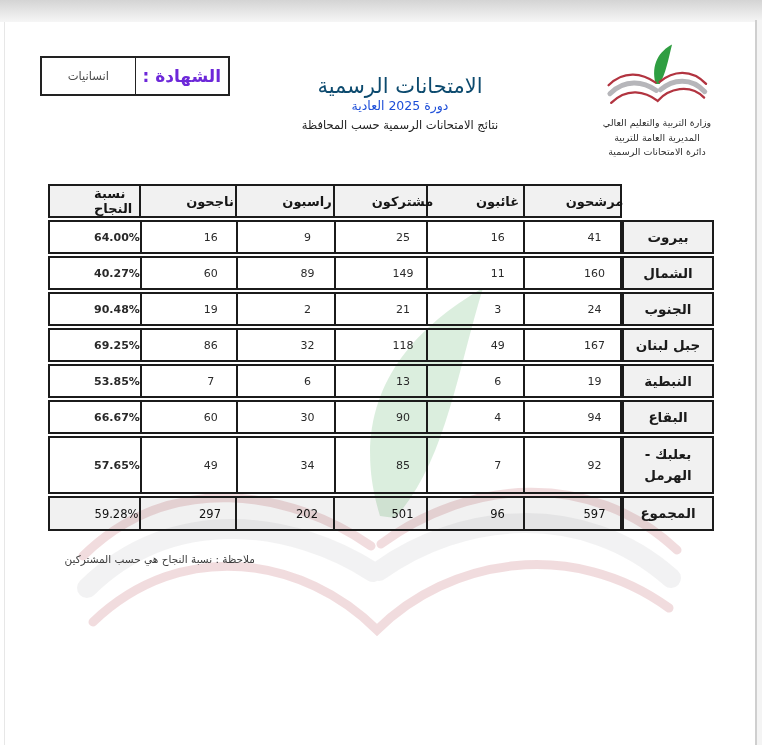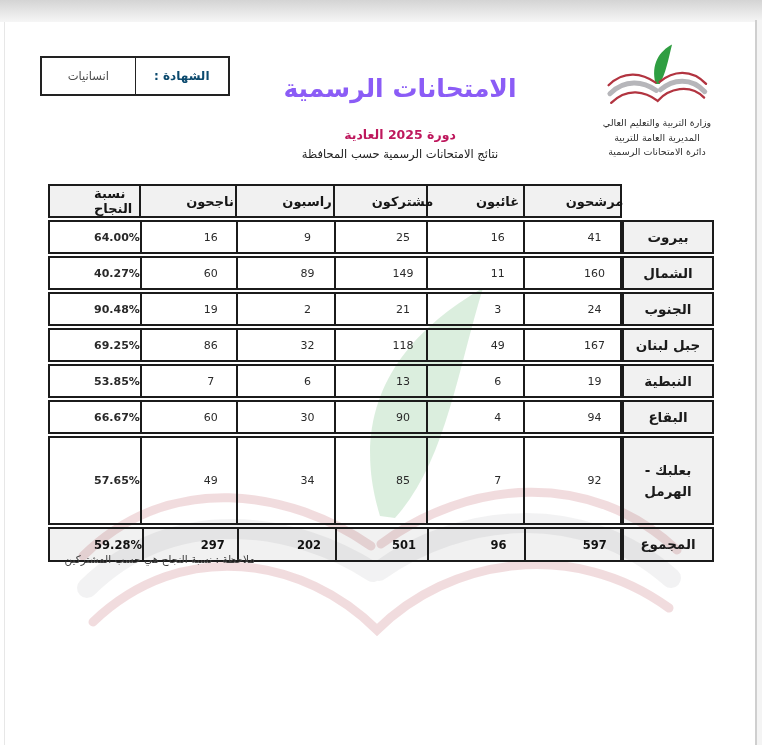--- a/index.html
+++ b/index.html
@@ -11,54 +11,54 @@
   .edge-right{position:absolute;right:5px;top:20px;bottom:0;width:2px;background:#cfcfcf;}
   .edge-right-fill{position:absolute;right:0;top:20px;bottom:0;width:5px;background:#f4f4f4;}
 
   
   .watermark{position:absolute;left:55px;top:258px;width:640px;height:420px;opacity:.17;z-index:0;}
 
   
   .cert-box{position:absolute;left:40px;top:56px;width:190px;height:40px;border:2px solid #222;
             display:flex;direction:rtl;box-sizing:border-box;background:#fff;z-index:2;}
   .cert-cell{flex:1;display:flex;align-items:center;justify-content:center;box-sizing:border-box;}
-  .cert-label{font-weight:bold;font-size:12px;color:#0c4a6e;}
+  .cert-label{font-weight:bold;font-size:17px;color:#6d28d9;}
   .cert-value{border-right:1.5px solid #222;font-size:11.5px;color:#4a4a4a;}
 
   
   .logo-block{position:absolute;left:578px;top:42px;width:158px;text-align:center;z-index:2;}
   .logo-svg{width:140px;height:72px;display:block;margin:0 auto;}
   .ministry-lines{direction:rtl;font-size:9.5px;line-height:1.55;color:#2e2e2e;margin-top:2px;}
 
   
   .titles{position:absolute;left:120px;top:74px;width:560px;text-align:center;direction:rtl;z-index:2;}
-  .doc-title{font-size:25px;font-weight:bold;color:#8b5cf6;}
-  .doc-session{font-size:12.5px;font-weight:bold;margin-top:24px;color:#be185d;}
+  .doc-title{font-size:21px;font-weight:normal;color:#0c4a6e;}
+  .doc-session{font-size:12.5px;font-weight:normal;color:#1d4ed8;}
   .doc-subtitle{font-size:11.5px;margin-top:5px;color:#222;}
 
   
   .rtable{position:absolute;left:48px;top:184px;width:666px;z-index:1;}
   .trow{display:flex;direction:rtl;align-items:stretch;margin-bottom:2px;}
   .regioncell{width:92px;box-sizing:border-box;border:2px solid #1b1b1b;
               display:flex;align-items:center;justify-content:center;text-align:center;
               font-weight:bold;font-size:13.5px;background:rgba(20,20,20,0.058);
               line-height:1.55;padding:8px 6px;}
   .region-spacer{width:92px;}
   .databox{width:574px;box-sizing:border-box;border:2px solid #1b1b1b;display:flex;direction:rtl;}
   .dcell{box-sizing:border-box;display:flex;align-items:center;justify-content:center;
          font-size:11px;color:#2a2a2a;direction:ltr;padding-left:44px;}
   .dcell:not(:first-child){border-right:2px solid #1b1b1b;}
   .c-cand{width:95px;} .c-abs{width:97px;} .c-part{width:93px;}
   .c-fail{width:98px;} .c-pass{width:96px;} .c-rate{flex:1;font-weight:bold;}
   .trow-header{height:34px;}
   .trow-data{height:34px;}
-  .trow-tall{height:89px;}
+  .trow-tall{height:58px;}
   .trow-total{height:35px;}
   .trow-header .dcell{background:rgba(20,20,20,0.058);font-weight:bold;font-size:13px;color:#161616;}
-  .trow-total .dcell{background:rgba(20,20,20,0.058);font-weight:bold;font-size:11.5px;color:#111;}
+  .trow-total .dcell{background:rgba(20,20,20,0.058);font-weight:normal;font-size:11.5px;color:#111;}
 
   
   .note{position:absolute;left:55px;top:553px;width:200px;direction:rtl;text-align:right;
         font-size:10.5px;color:#3c3c3c;z-index:2;}
 </style>
 </head>
 <body>
 
 <div class="stage">
   <div class="topband"></div>

